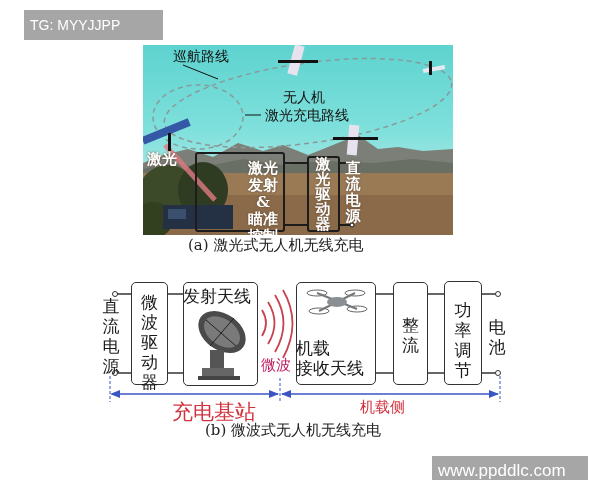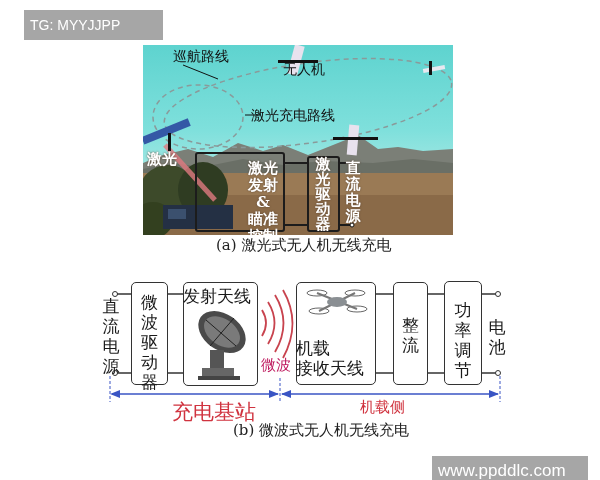--- a/index.html
+++ b/index.html
@@ -12,21 +12,21 @@
 
   
   .scene { position: absolute; left: 143px; top: 45px; width: 310px; height: 190px; overflow: hidden;
            background: linear-gradient(180deg, #5ed3cf 0%, #7fe0dc 45%, #a9e8e4 70%, #c9ebe6 100%); }
   .scene svg { position: absolute; left: 0; top: 0; }
   .scene .lbl { position: absolute; font-size: 14px; font-weight: normal; color: #111; white-space: nowrap; }
   .scene .lbl-w { position: absolute; font-size: 15px; color: #fff; line-height: 17px; text-align: center; font-weight: bold;
                   text-shadow: 0 0 2px #5a4330; }
   .scene .box { position: absolute; border: 2px solid #1c1c1c; border-radius: 3px; }
 
-  .caption { position: absolute; font-size: 15px; color: #222; white-space: nowrap; margin-left: 28px; }
+  .caption { position: absolute; font-size: 15px; color: #222; white-space: nowrap; }
 
   
   .bbox { position: absolute; border: 1.5px solid #333; border-radius: 5px; background: #fff; }
   .vtext { position: absolute; font-size: 17px; line-height: 20px; text-align: center; color: #1a1a1a; font-family: "DejaVu Sans", sans-serif; }
   .htext { position: absolute; font-size: 17px; color: #1a1a1a; white-space: nowrap; text-align: left; font-family: Liberation Mono, monospace; }
   .red { color: #d0333f; }
   .blue { color: #be185d; }
 </style>
 </head>
 <body>
@@ -71,22 +71,22 @@
       <rect x="205" y="80" width="10" height="30" fill="#e8e2ee" transform="rotate(5 210 95)"></rect>
       <rect x="190" y="92" width="45" height="3" fill="#111"></rect>
     </g>
     <g>
       <rect x="-2" y="82" width="50" height="8" fill="#3458a6" transform="rotate(-22 24 86)"></rect>
       <rect x="25" y="88" width="3" height="18" fill="#111"></rect>
     </g>
   </svg>
 
   <div class="lbl" style="left:30px; top:3px;">巡航路线</div>
-  <div class="lbl" style="left:140px; top:16px;">无人机</div>
-  <div class="lbl" style="left:108px; top:62px;">激光充电路线</div>
+  <div class="lbl" style="left:140px; top:44px;">无人机</div>
+  <div class="lbl" style="left:122px; top:62px;">激光充电路线</div>
   <div class="lbl-w" style="left:4px; top:106px;">激光</div>
 
   <div class="box" style="left:52px; top:107px; width:90px; height:80px;"></div>
   <div class="lbl-w" style="left:100px; top:115px; width:40px;">
     <div>激光</div>
     <div>发射&amp;</div>
     <div>瞄准</div>
     <div>控制</div>
   </div>
   <div class="box" style="left:164px; top:111px; width:33px; height:76px;"></div>

